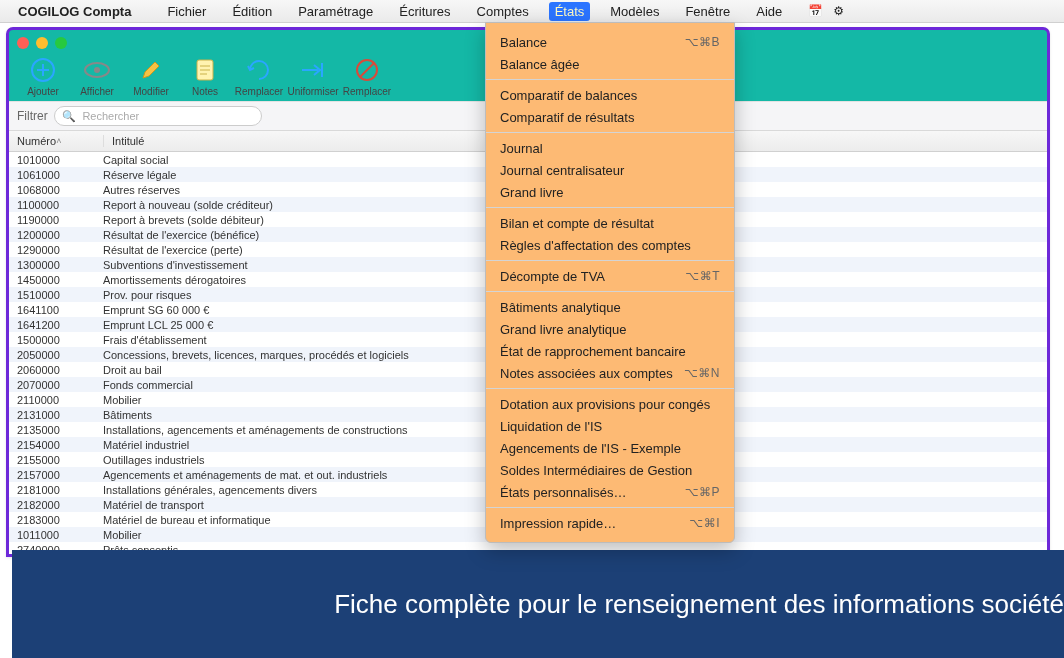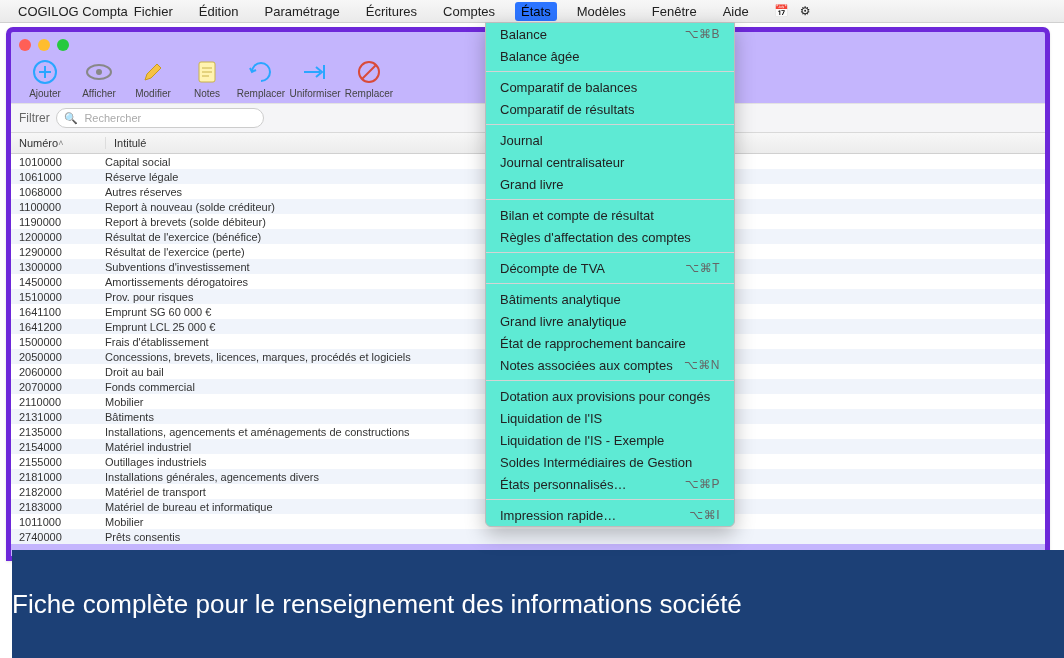--- a/index.html
+++ b/index.html
@@ -1,22 +1,22 @@
 <!DOCTYPE html>
 <html><head>
 <meta charset="utf-8">
 <style>
 html,body{margin:0;padding:0;font-family:-apple-system,Helvetica,Arial,sans-serif;font-size:13px;color:#222;background:#fff;overflow:hidden;width:1064px;height:658px}
 .menubar{height:22px;background:linear-gradient(#f7f7f7,#eaeaea);display:flex;align-items:center;padding:0 8px;font-size:13px;border-bottom:1px solid #d0d0d0}
 .menubar .apple{font-size:14px;margin-right:10px}
-.menubar .appname{font-weight:400;margin-right:0}
+.menubar .appname{font-weight:700;margin-right:30px}
 .menubar .mitem{margin-right:14px;padding:2px 6px;border-radius:3px}
-.menubar .mitem.selected{background:#2b74ff;color:#000000}
+.menubar .mitem.selected{background:#2b74ff;color:#fef9c3}
 .menubar .righticons{margin-left:6px;display:flex;gap:10px;font-size:12px}
-.window{position:relative;margin:4px 14px 0 6px;border:5px solid #6d28d9;border-radius:7px 7px 0 0;background:#c4b5fd;height:524px;overflow:hidden;box-shadow:0 1px 3px rgba(0,0,0,.1)}
+.window{position:relative;margin:4px 14px 0 6px;border:3px solid #6d28d9;border-radius:7px 7px 0 0;background:#14b8a6;height:524px;overflow:hidden;box-shadow:0 1px 3px rgba(0,0,0,.1)}
 .titlebar{height:18px;display:flex;align-items:center;padding:4px 8px 0 8px}
 .trafficlights{display:flex;gap:7px}
 .traffic{width:12px;height:12px;border-radius:6px}
 .tred{background:#ff5f56}.tyellow{background:#ffbd2e}.tgreen{background:#27c93f}
 .wintitle{position:absolute;left:0;right:0;top:2px;text-align:center;font-size:12px;color:#333;pointer-events:none}
 .toolbar{display:flex;padding:4px 8px 4px 8px;gap:2px;align-items:flex-end}
 .tbutton{width:52px;text-align:center;font-size:10px;color:#444}
 .ticon{width:28px;height:28px;margin:0 auto 2px auto;display:flex;align-items:center;justify-content:center}
 .filterbar{display:flex;align-items:center;padding:4px 8px;background:#f5f5f7;border-top:1px solid #e3e3e3;border-bottom:1px solid #d9d9d9;font-size:12px}
 .filterbar .flabel{margin-right:6px;color:#666}
@@ -25,25 +25,25 @@
 .gridhead{display:flex;background:linear-gradient(#f7f7f7,#ececec);border-bottom:1px solid #d0d0d0;font-size:11px;color:#333;height:20px;align-items:center}
 .gridhead .col-num{width:86px;padding-left:8px;border-right:1px solid #ddd;display:flex;align-items:center;}
 .gridhead .col-int{flex:1;padding-left:8px}
 .gridhead .chev{font-size:9px;color:#888}
 .gridbody{height:410px;overflow:hidden;font-size:11px}
 .row{display:flex;height:15px;align-items:center}
 .row:nth-child(odd){background:#fff}
 .row:nth-child(even){background:#f0f4fb}
 .row .c-num{width:82px;padding-left:8px;color:#333}
 .row .c-int{flex:1;padding-left:4px;color:#333}
-.dropdown{position:absolute;left:485px;top:22px;width:248px;background:#5eead4;border:1px solid #bcbcbc;border-radius:0 0 6px 6px;box-shadow:0 8px 20px rgba(0,0,0,.25);font-size:13px;padding:0 0;z-index:50}
+.dropdown{position:absolute;left:485px;top:22px;width:248px;background:#fdba74;border:1px solid #bcbcbc;border-radius:0 0 6px 6px;box-shadow:0 8px 20px rgba(0,0,0,.25);font-size:13px;padding:8px 0;z-index:50}
 .dropdown .ditem{display:flex;justify-content:space-between;align-items:center;padding:2px 14px;height:18px;color:#222}
 .dropdown .ditem .sc{color:#666;font-size:12px;letter-spacing:.5px}
 .dropdown .dsep{height:1px;background:#d4d4d4;margin:4px 0}
-.banner{position:absolute;left:12px;right:0;bottom:0;height:108px;background:#1c4076;color:#fff;display:flex;align-items:center;justify-content:flex-start;font-size:26px;font-weight:400}
+.banner{position:absolute;left:12px;right:0;bottom:0;height:108px;background:#1c4076;color:#fff;display:flex;align-items:center;justify-content:flex-end;font-size:26px;font-weight:400}
 svg{display:block}
 </style>
 </head>
 <body>
 
 <div class="menubar">
   <span class="apple"></span>
   <span class="appname">COGILOG Compta</span>
   <span id="menubar-items"><span class="mitem">Fichier</span><span class="mitem">Édition</span><span class="mitem">Paramétrage</span><span class="mitem">Écritures</span><span class="mitem">Comptes</span><span class="mitem selected">États</span><span class="mitem">Modèles</span><span class="mitem">Fenêtre</span><span class="mitem">Aide</span></span>
   <span class="righticons">
@@ -226,20 +226,24 @@
       </div>
       <div class="row">
         <div class="c-num">2154000</div>
         <div class="c-int">Matériel industriel</div>
       </div>
       <div class="row">
         <div class="c-num">2155000</div>
         <div class="c-int">Outillages industriels</div>
       </div>
       <div class="row">
+        <div class="c-num">2157000</div>
+        <div class="c-int">Agencements et aménagements de mat. et out. industriels</div>
+      </div>
+      <div class="row">
         <div class="c-num">2181000</div>
         <div class="c-int">Installations générales, agencements divers</div>
       </div>
       <div class="row">
         <div class="c-num">2182000</div>
         <div class="c-int">Matériel de transport</div>
       </div>
       <div class="row">
         <div class="c-num">2183000</div>
         <div class="c-int">Matériel de bureau et informatique</div>
@@ -320,21 +324,21 @@
     <div class="dsep"></div>
     <div class="ditem">
       <span>Dotation aux provisions pour congés</span>
       <span class="sc"></span>
     </div>
     <div class="ditem">
       <span>Liquidation de l'IS</span>
       <span class="sc"></span>
     </div>
     <div class="ditem">
-      <span>Liquidation de l'IS - Exemple</span>
+      <span>Agencements de l'IS - Exemple</span>
       <span class="sc"></span>
     </div>
     <div class="ditem">
       <span>Soldes Intermédiaires de Gestion</span>
       <span class="sc"></span>
     </div>
     <div class="ditem">
       <span>États personnalisés…</span>
       <span class="sc">⌥⌘P</span>
     </div>

